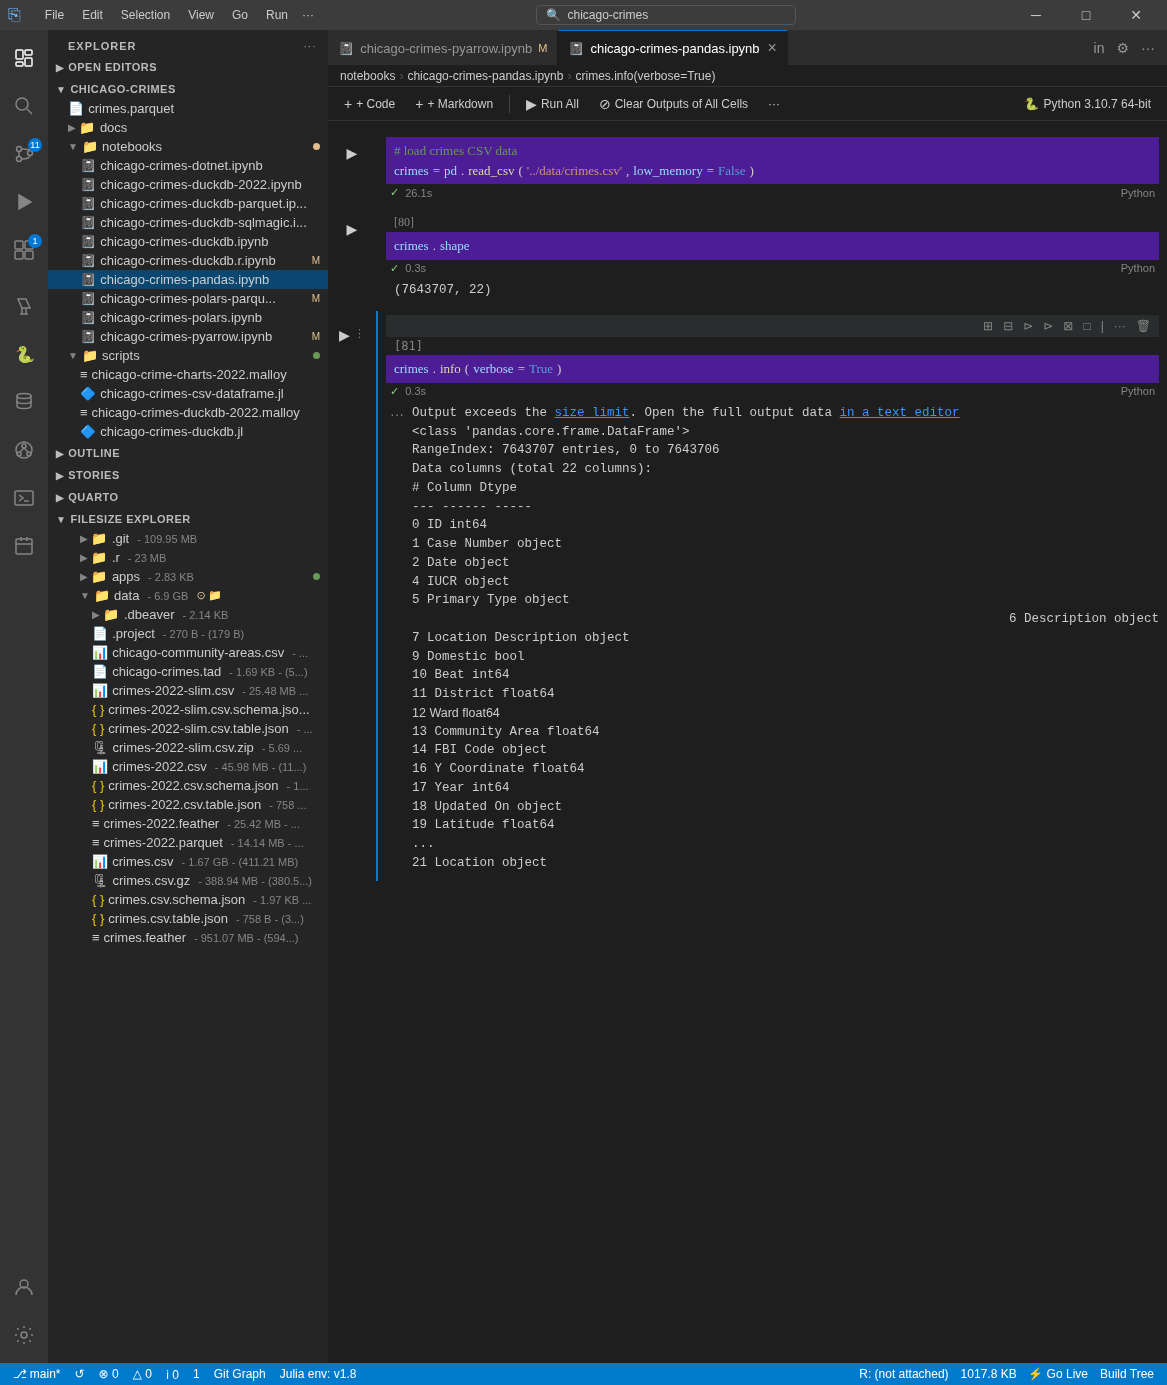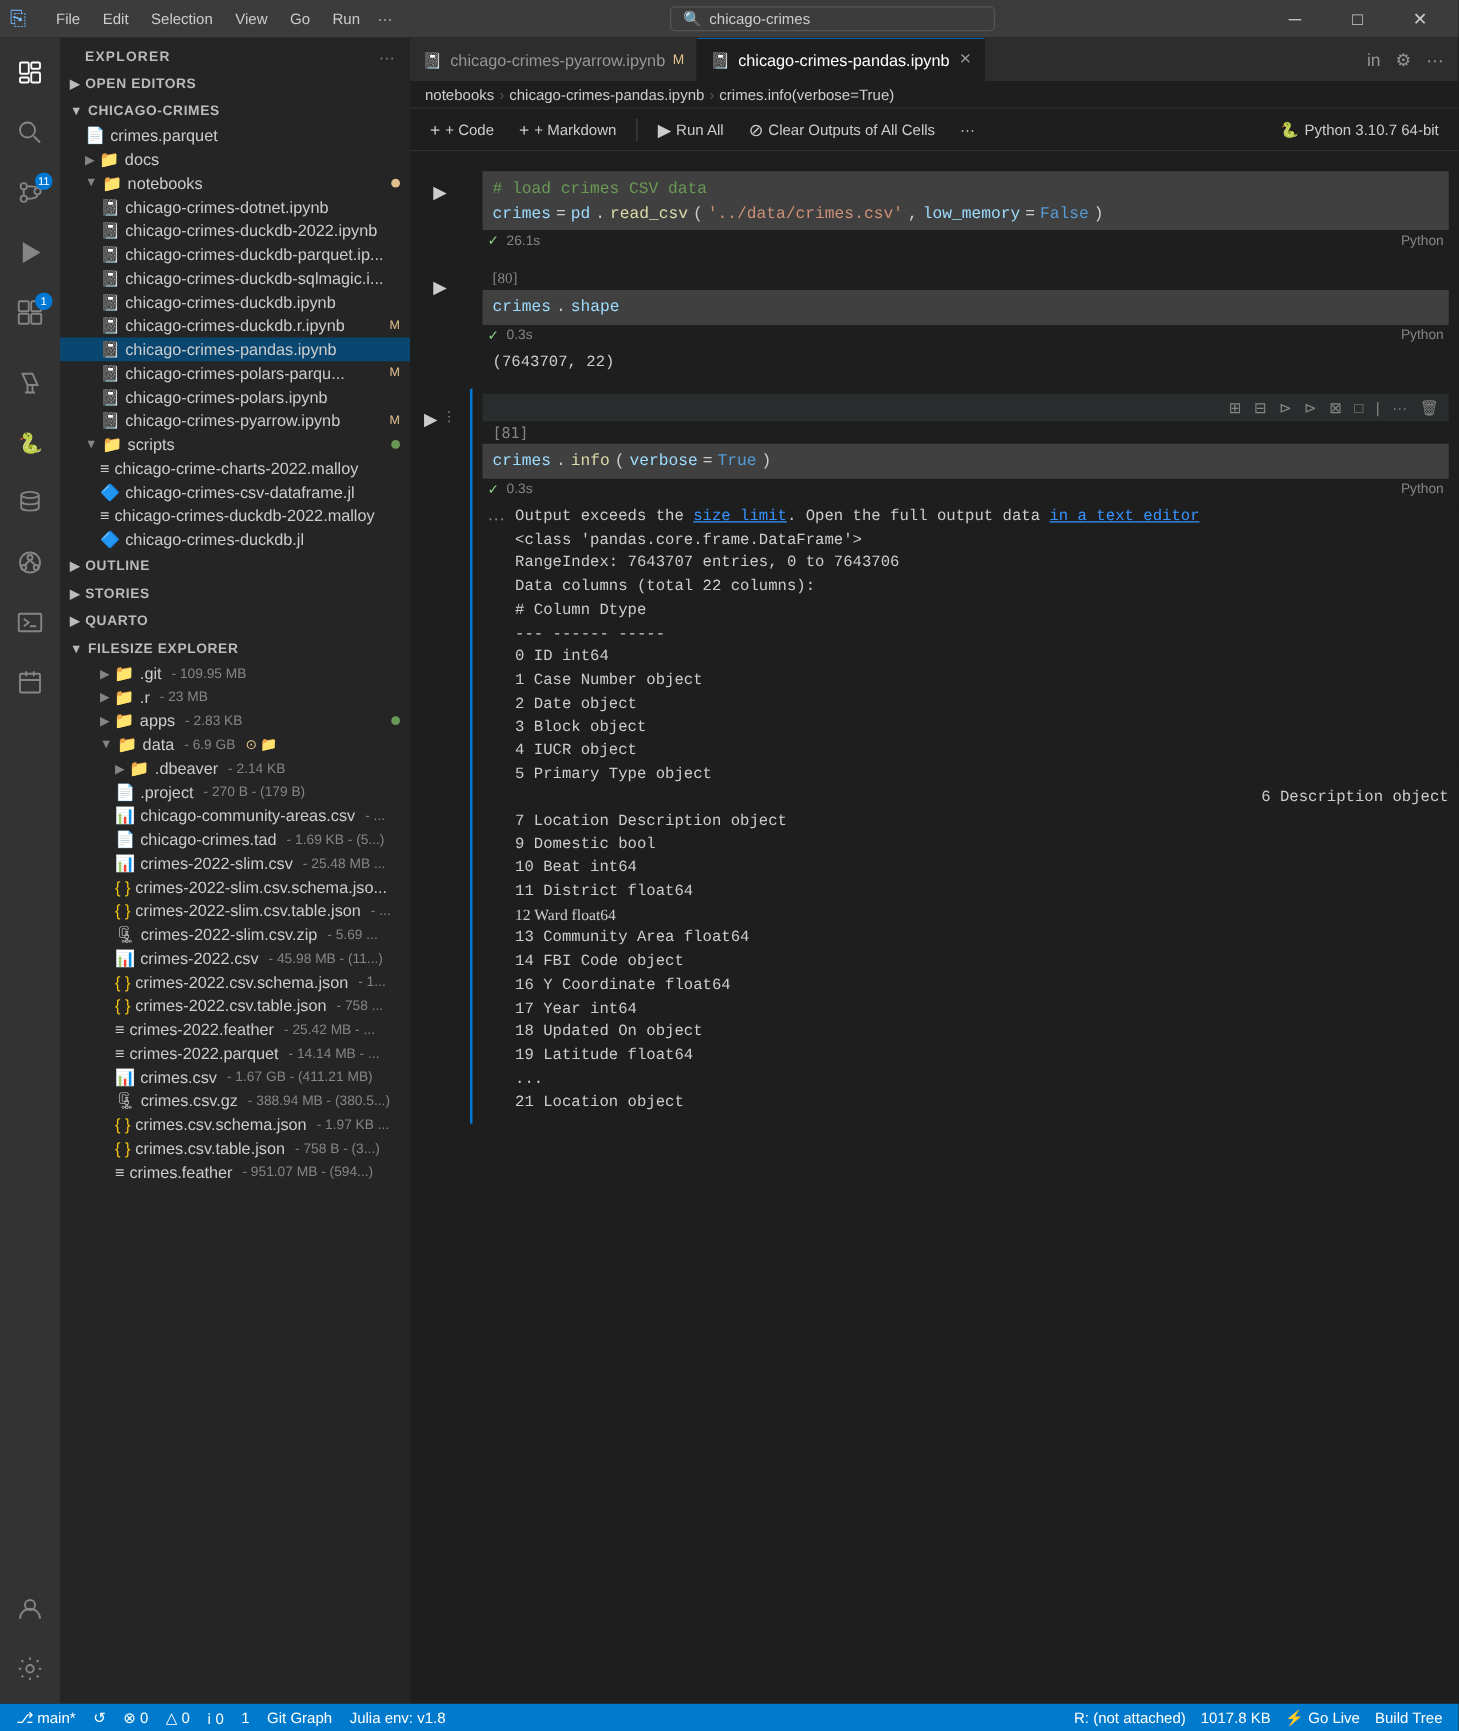--- a/index.html
+++ b/index.html
@@ -344,22 +344,22 @@
       cursor: pointer;
       margin-top: 4px;
     }
     .cell-body {
       flex: 1;
       border-left: 2px solid transparent;
       padding: 4px 8px;
     }
     .cell-body.active-cell { border-left-color: #0078d4; }
     .code-area {
-      background: #404040;
-      font-family: Liberation Mono, monospace;
+      background: #4c1d95;
+      font-family: Liberation Serif, serif;
       font-size: 13px;
       line-height: 1.5;
       padding: 4px 0;
     }
     .code-line { display: flex; gap: 4px; }
     .kw { color: #569cd6; }
     .fn { color: #dcdcaa; }
     .str { color: #ce9178; }
     .comment { color: #6a9955; }
     .param { color: #9cdcfe; }
@@ -973,29 +973,28 @@
                 Output exceeds the <span class="output-link">size limit</span>. Open the full output data <span class="output-link">in a text editor</span>
               </div>
               <div class="output-text">&lt;class 'pandas.core.frame.DataFrame'&gt;</div>
               <div class="output-text">RangeIndex: 7643707 entries, 0 to 7643706</div>
               <div class="output-text">Data columns (total 22 columns):</div>
               <div class="output-text" style="font-family:'Courier New',monospace;"> #   Column               Dtype  </div>
               <div class="output-text" style="font-family:'Courier New',monospace;">---  ------               -----  </div>
               <div class="output-text" style="font-family:'Courier New',monospace;"> 0   ID                   int64  </div>
               <div class="output-text" style="font-family:'Courier New',monospace;"> 1   Case Number          object </div>
               <div class="output-text" style="font-family:'Courier New',monospace;"> 2   Date                 object </div>
-              <div class="output-text" style="font-family:'Courier New',monospace;"> 3   Block                object </div>
               <div class="output-text" style="font-family:'Courier New',monospace;"> 4   IUCR                 object </div>
               <div class="output-text" style="font-family:'Courier New',monospace;"> 5   Primary Type         object </div>
               <div class="output-text" style="font-family:'Courier New',monospace;text-align:right;"> 6   Description          object </div>
               <div class="output-text" style="font-family:'Courier New',monospace;"> 7   Location Description object </div>
               <div class="output-text" style="font-family:'Courier New',monospace;"> 9   Domestic             bool   </div>
               <div class="output-text" style="font-family:'Courier New',monospace;">10   Beat                 int64  </div>
               <div class="output-text" style="font-family:'Courier New',monospace;">11   District             float64</div>
-              <div class="output-text" style="font-family:Liberation Serif, serif;">12   Ward                 float64</div>
+              <div class="output-text" style="font-family:Liberation Sans, sans-serif;">12   Ward                 float64</div>
               <div class="output-text" style="font-family:'Courier New',monospace;">13   Community Area       float64</div>
               <div class="output-text" style="font-family:'Courier New',monospace;">14   FBI Code             object </div>
               <div class="output-text" style="font-family:'Courier New',monospace;">16   Y Coordinate         float64</div>
               <div class="output-text" style="font-family:'Courier New',monospace;">17   Year                 int64  </div>
               <div class="output-text" style="font-family:'Courier New',monospace;">18   Updated On           object </div>
               <div class="output-text" style="font-family:'Courier New',monospace;">19   Latitude             float64</div>
               <div class="output-text" style="font-family:'Courier New',monospace;">...</div>
               <div class="output-text" style="font-family:'Courier New',monospace;">21   Location             object </div>
             </div>
           </div>

